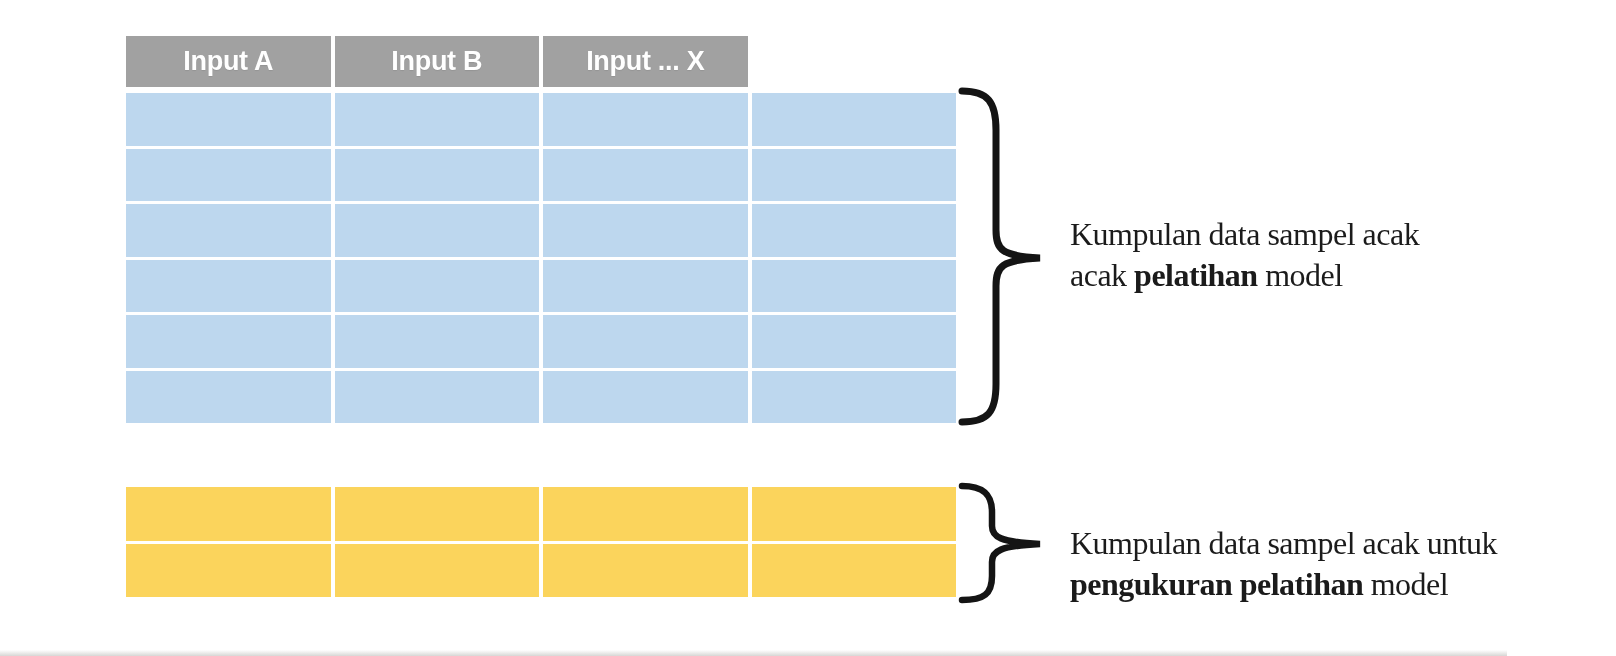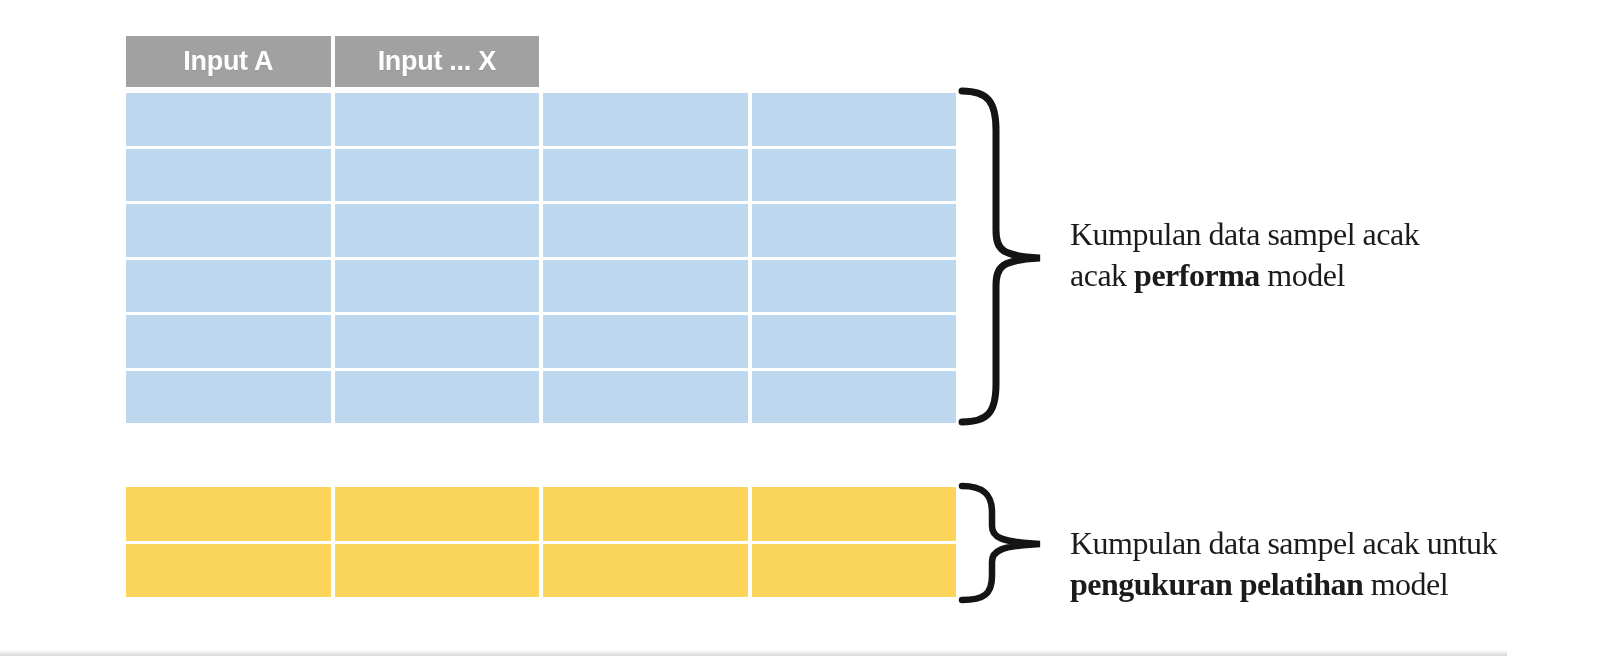--- a/index.html
+++ b/index.html
@@ -86,20 +86,21 @@
     background: linear-gradient(to bottom, rgba(255,255,255,0), #d7d7d5);
   }
 </style>
 </head>
 <body>
 
 <div class="stage">
 
   <div class="thead">
     <div class="th">Input A</div>
+    <div class="th">Input B</div>
     <div class="th">Input ... X</div>
   </div>
 
   <div class="tbody training" id="training-body">
       <div class="cell training-row"></div>
       <div class="cell training-row"></div>
       <div class="cell training-row"></div>
       <div class="cell training-row"></div>
       <div class="cell training-row"></div>
       <div class="cell training-row"></div>
@@ -137,21 +138,21 @@
   <svg class="brace brace-top" width="90" height="340" viewBox="0 0 90 340">
     <path stroke-width="7" d="M 6,5 C 32,5 40,16 40,44 L 40,144 C 40,164 46,170 84,172 C 46,174 40,180 40,200 L 40,298 C 40,326 32,336 6,336"></path>
   </svg>
 
   <svg class="brace brace-bottom" width="90" height="122" viewBox="0 0 90 122">
     <path stroke-width="6.5" d="M 6,4 C 28,4 36,13 36,30 L 36,44 C 36,55 44,60 84,62 C 44,64 36,69 36,80 L 36,94 C 36,112 28,118 6,118"></path>
   </svg>
 
   <div class="caption caption-training">
     <span>Kumpulan data sampel acak</span><br>
-    <span>acak </span><strong>performa</strong><span> model</span>
+    <span>acak </span><strong>pelatihan</strong><span> model</span>
   </div>
 
   <div class="caption caption-test">
     <span>Kumpulan data sampel acak untuk</span><br>
     <strong>pengukuran pelatihan</strong><span> model</span>
   </div>
 
   <div class="bottom-shade"></div>
 
 </div>

